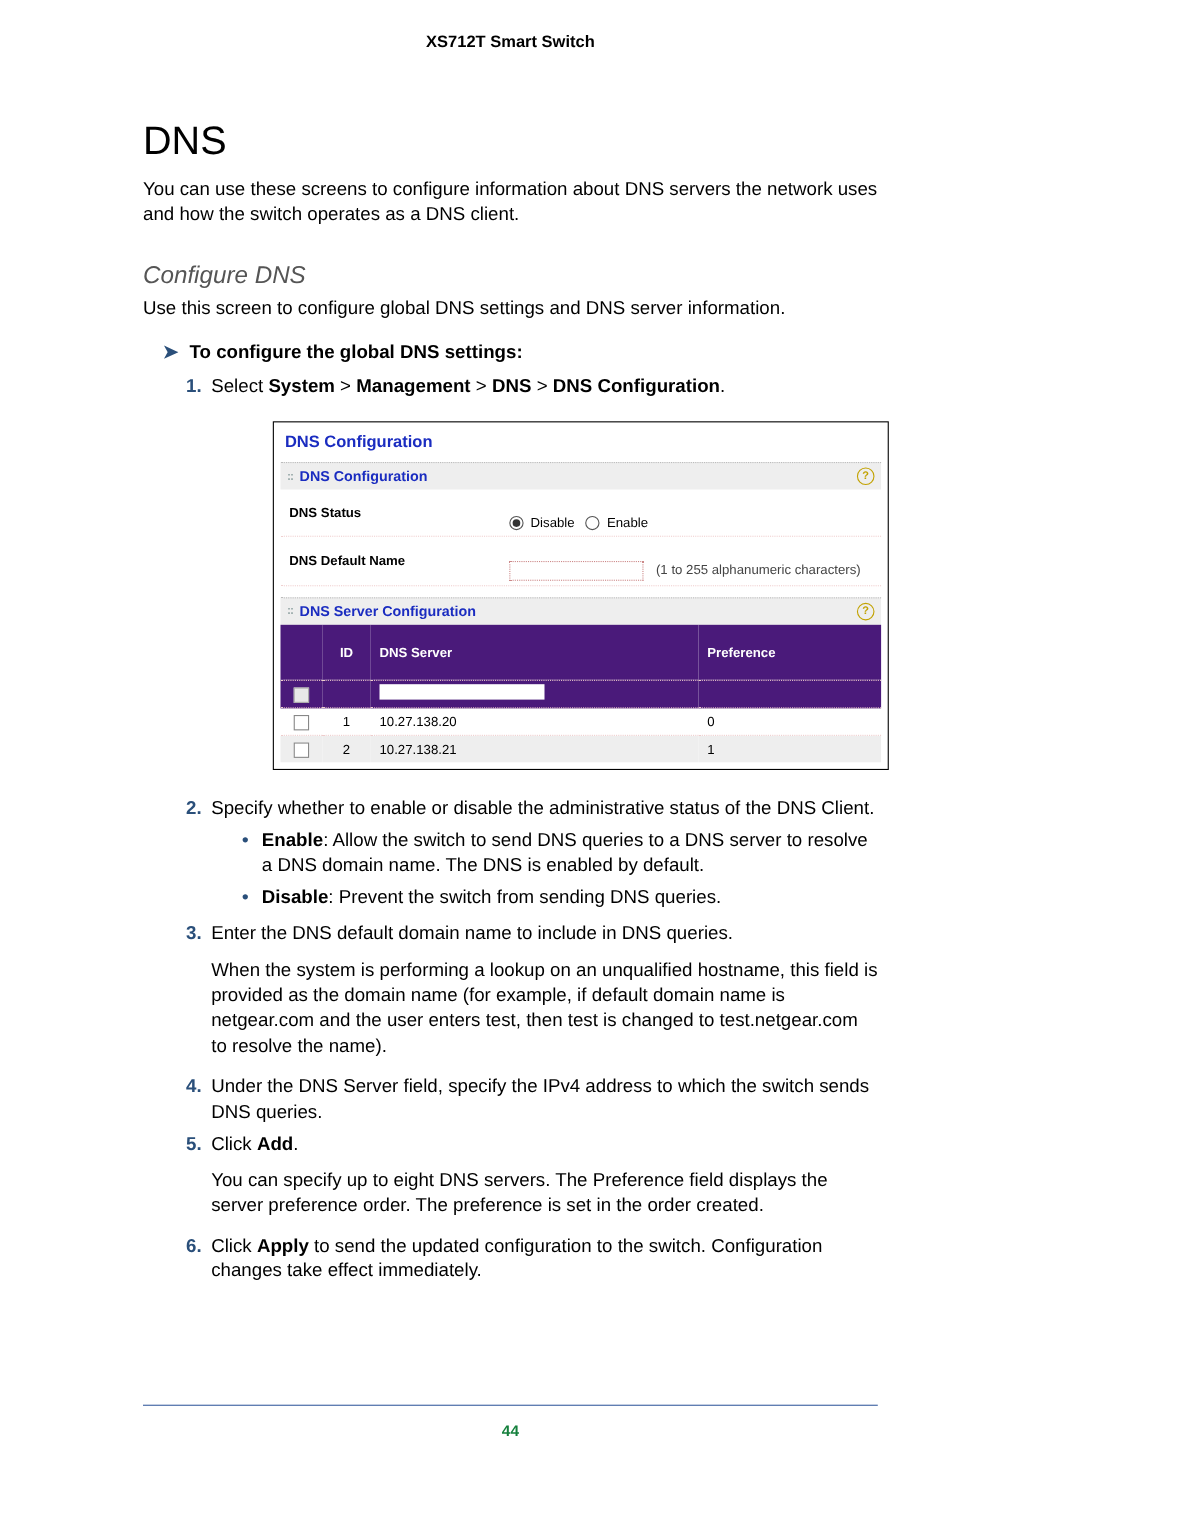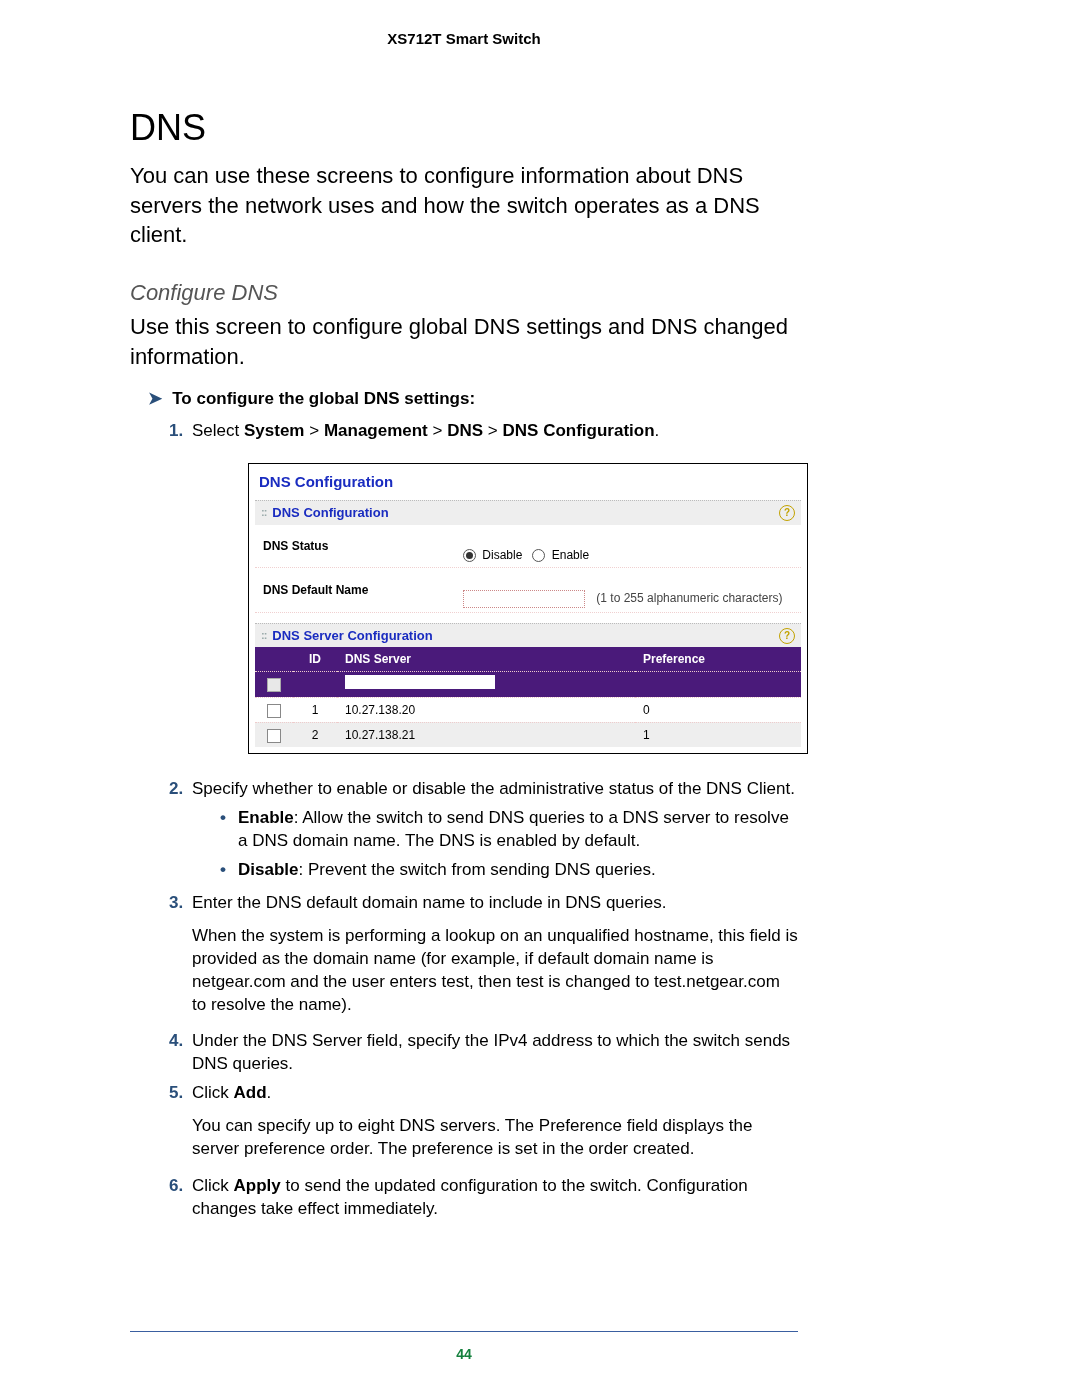--- a/index.html
+++ b/index.html
@@ -21,21 +21,21 @@
     font-size: 15px;
     font-weight: bold;
     margin: 0 0 60px 0;
   }
   h1.section-heading {
     font-size: 36px;
     font-weight: normal;
     margin: 0 0 12px 0;
   }
   p.body {
-    font-size: 22px;
+    font-size: 17px;
     line-height: 1.35;
     margin: 0 0 18px 0;
   }
   h2.subheading {
     font-size: 22px;
     font-style: italic;
     font-weight: normal;
     color: #555;
     margin: 30px 0 6px 0;
   }
@@ -177,21 +177,21 @@
     width: 100%;
     border-collapse: collapse;
     font-size: 12px;
     margin-top: 0;
   }
   .dns-table th {
     background: #4a1a7a;
     color: #fff;
     text-align: left;
     font-weight: bold;
-    padding: 4px 8px;
+    padding: 17px 8px;
     font-size: 12px;
   }
   .dns-table th.chk, .dns-table td.chk { width: 22px; text-align:center; }
   .dns-table th.idcol, .dns-table td.idcol { width: 28px; text-align:center; }
   .dns-table td {
     padding: 4px 8px;
     border-top: 1px dotted #ecc;
   }
   .dns-table tr.input-row td { background: #4a1a7a; padding: 3px 8px; }
   .dns-table tr.input-row .cell-input {
@@ -223,21 +223,21 @@
 </head>
 <body>
 
 <div class="page">
   <div class="doc-title">XS712T Smart Switch</div>
 
   <h1 class="section-heading">DNS</h1>
   <p class="body">You can use these screens to configure information about DNS servers the network uses and how the switch operates as a DNS client.</p>
 
   <h2 class="subheading">Configure DNS</h2>
-  <p class="body">Use this screen to configure global DNS settings and DNS changed information.</p>
+  <p class="body">Use this screen to configure global DNS settings and DNS server information.</p>
 
   <div class="task-line">
     <span class="task-arrow">➤</span>
     <span>To configure the global DNS settings:</span>
   </div>
 
   <ol class="steps">
     <li>
       <span>Select </span>
       <span class="bold">System</span>

